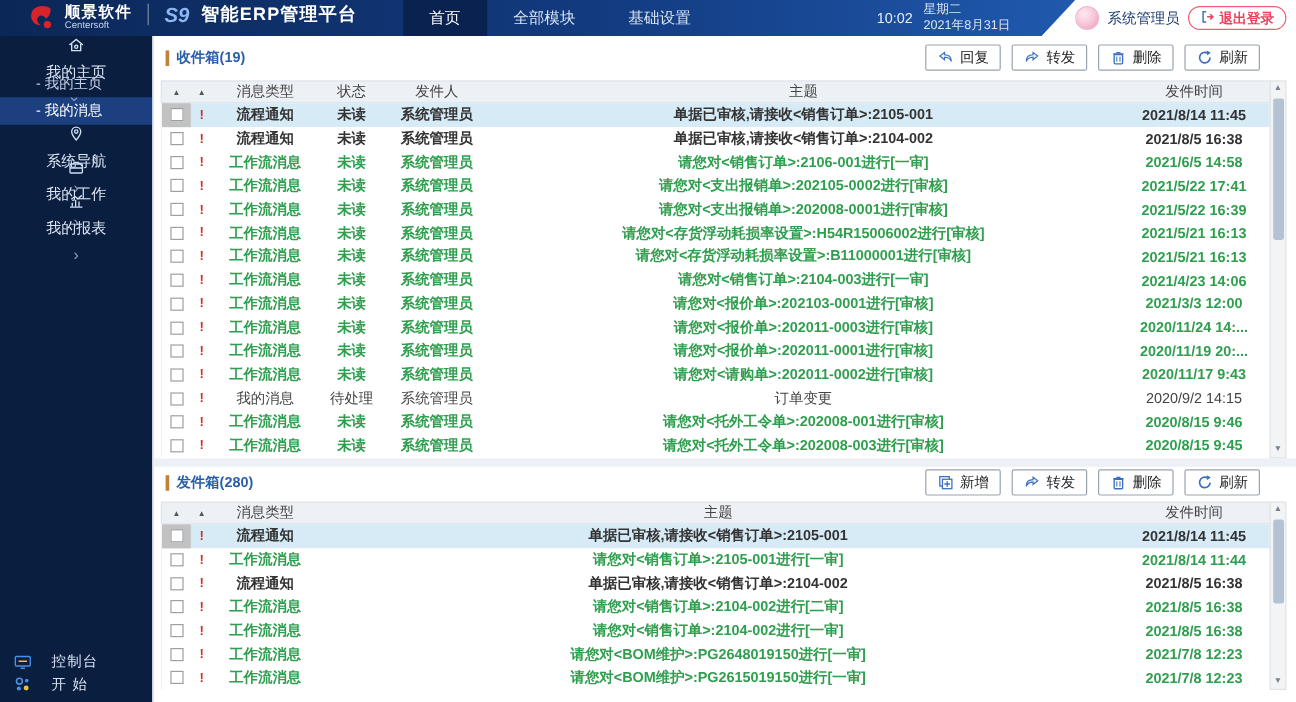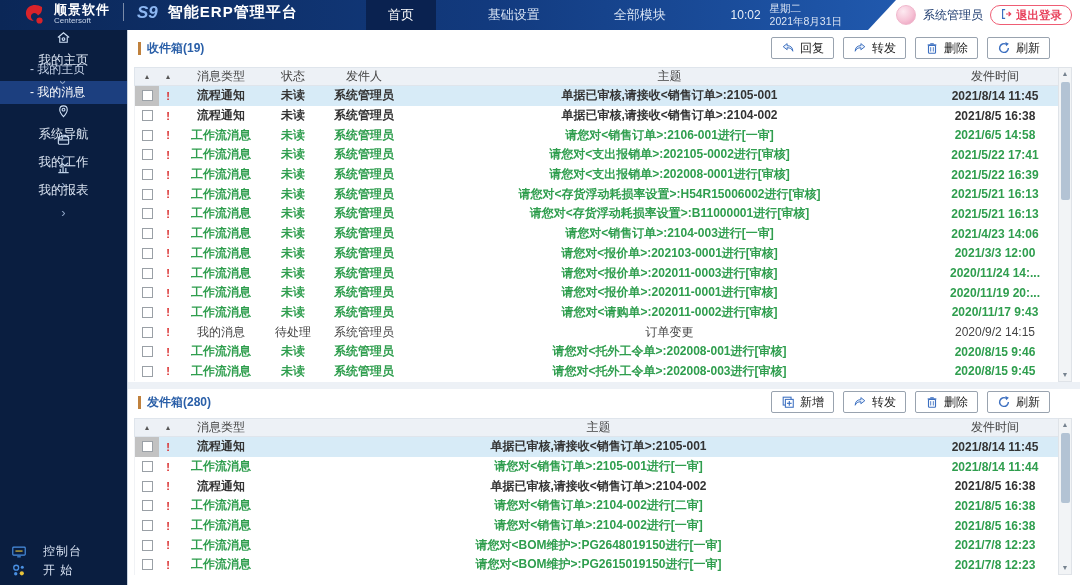--- a/index.html
+++ b/index.html
@@ -12,21 +12,21 @@
     display:flex; align-items:center; color:#fff; z-index:6; }
   .brand { display:flex; align-items:flex-start; gap:6px; padding-left:22px; }
   .logo-swirl svg { width:26px; height:24px; display:block; }
   .brand-text { line-height:1.05; }
   .brand-cn { font-size:13px; font-weight:bold; letter-spacing:1px; }
   .brand-en { font-size:8px; color:#c7d5ea; }
   .brand-div { width:1px; height:18px; background:rgba(255,255,255,.45); margin:0 7px; }
   .s9 { font-size:17px; font-weight:bold; font-style:italic; color:#8db7f2; margin-right:4px; }
   .platform { font-size:15px; font-weight:bold; letter-spacing:1px; }
   .tabs { display:flex; height:30px; margin-left:38px; }
-  .tab { padding:0 22px; display:flex; align-items:center; font-size:13px; color:#d9e4f4; cursor:pointer;margin-left:30px; }
+  .tab { padding:0 22px; display:flex; align-items:center; font-size:13px; color:#d9e4f4; cursor:pointer; }
   .tab.active { background:#0a2250; color:#fff; }
   .time-block { position:absolute; right:238px; top:0; height:30px; display:flex; align-items:center; gap:9px; }
   .clock { font-size:12px; color:#e8eef8; }
   .dateinfo { line-height:1.2; font-size:10.5px; color:#dbe5f4; }
   .header-user { position:absolute; top:0; right:0; width:228px; height:30px; background:#ffffff;
     clip-path:polygon(44px 0,100% 0,100% 100%,16px 100%);
     display:flex; align-items:center; justify-content:flex-end; gap:7px; padding-right:8px; }
   .avatar { width:20px; height:20px; border-radius:50%;
     background:radial-gradient(circle at 35% 30%,#fdeaf1 0%,#f6c3d6 55%,#e897b8 100%);
     border:1px solid #f0b7cc; }
@@ -106,22 +106,22 @@
       <div class="brand-text">
         <div class="brand-cn">顺景软件</div>
         <div class="brand-en">Centersoft</div>
       </div>
       <div class="brand-div"></div>
       <span class="s9">S9</span>
       <span class="platform">智能ERP管理平台</span>
     </div>
     <nav class="tabs">
         <div class="tab active">首页</div>
+        <div class="tab">全部模块</div>
         <div class="tab">基础设置</div>
-        <div class="tab">全部模块</div>
       </nav>
     <div class="time-block">
       <span class="clock">10:02</span>
       <div class="dateinfo">
         <div>星期二</div>
         <div>2021年8月31日</div>
       </div>
     </div>
     <div class="header-user">
       <span class="avatar"></span>

